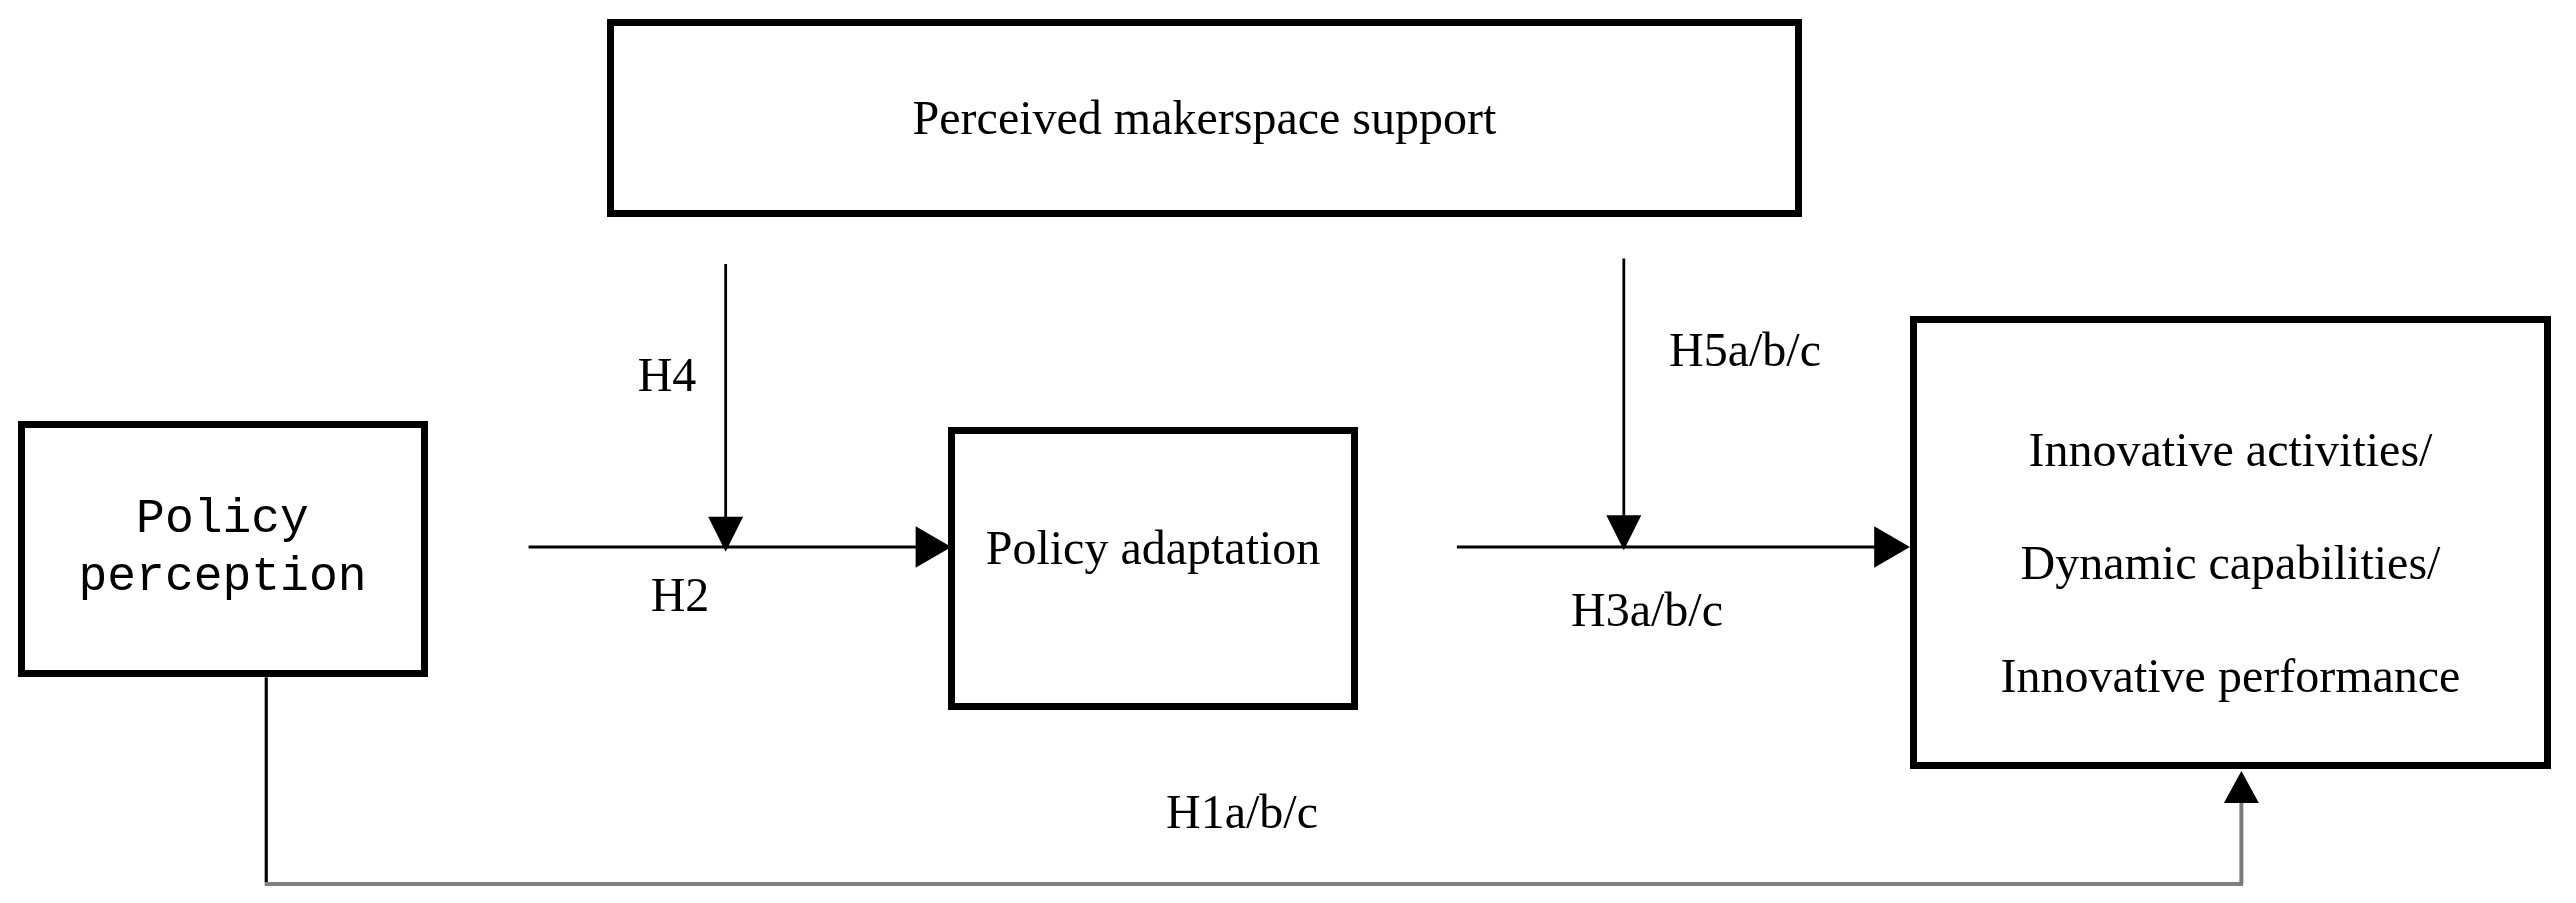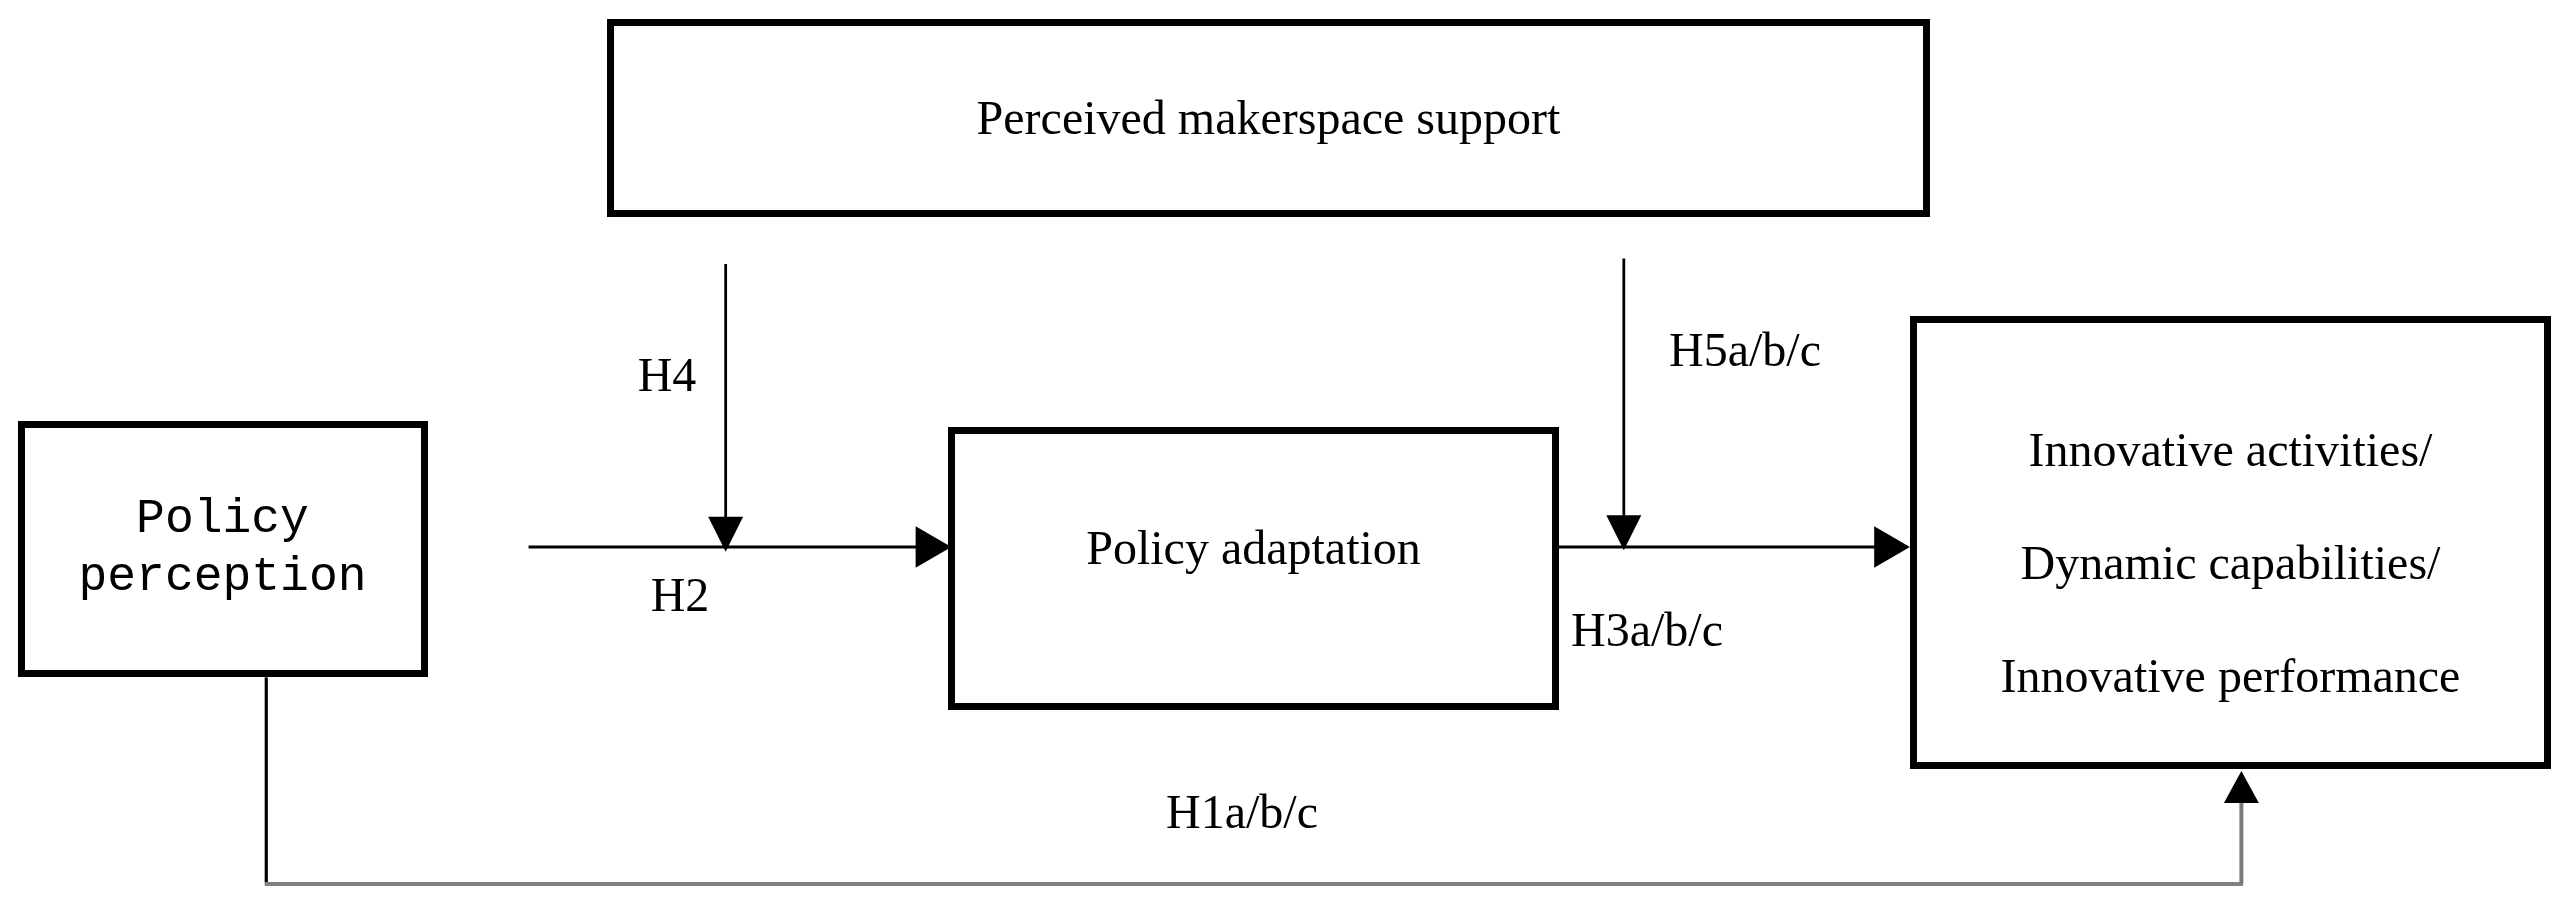--- a/index.html
+++ b/index.html
@@ -28,35 +28,35 @@
     box-sizing: border-box;
     border: 7.2px solid #000000;
     background: #ffffff;
     display: flex;
     align-items: center;
     justify-content: center;
     text-align: center;
     font-size: 48px;
     line-height: 1.2;
   }
-  .node-top    { left: 607px;  top: 19px;  width: 1323px; height: 198px; }
+  .node-top    { left: 607px;  top: 19px;  width: 1195px; height: 198px; }
   .node-left   { left: 17.5px;   top: 421px; width: 410px;  height: 256px; font-family: Liberation Mono, monospace; }
-  .node-mid    { left: 948px; top: 427px; width: 611px;  height: 283px; padding-bottom: 41px; }
+  .node-mid    { left: 948px; top: 427px; width: 410px;  height: 283px; padding-bottom: 41px; }
   .node-right  { left: 1910px; top: 316px; width: 641px;  height: 453px; padding-top: 40px; flex-direction: column; line-height: 113px; }
   .hlabel {
     position: absolute;
     transform: translate(-50%, -50%);
     font-size: 48px;
     white-space: nowrap;
     line-height: 1;
   }
   .hlabel-h4 { left: 636px;  top: 375px; margin-left: 31px; }
   .hlabel-h2 { left: 680px;  top: 595px; }
   .hlabel-h5 { left: 1745px; top: 350px; }
-  .hlabel-h3 { left: 1647px; top: 610px; margin-top: 20px; }
+  .hlabel-h3 { left: 1647px; top: 610px; }
   .hlabel-h1 { left: 1242px; top: 812px; }
 </style>
 </head>
 <body>
 
 <div class="canvas">
 
   <svg class="connectors" viewBox="0 0 3241 1137" xmlns="http://www.w3.org/2000/svg">
 
     <line x1="665" y1="688" x2="1160" y2="688" stroke="#000000" stroke-width="4"></line>

